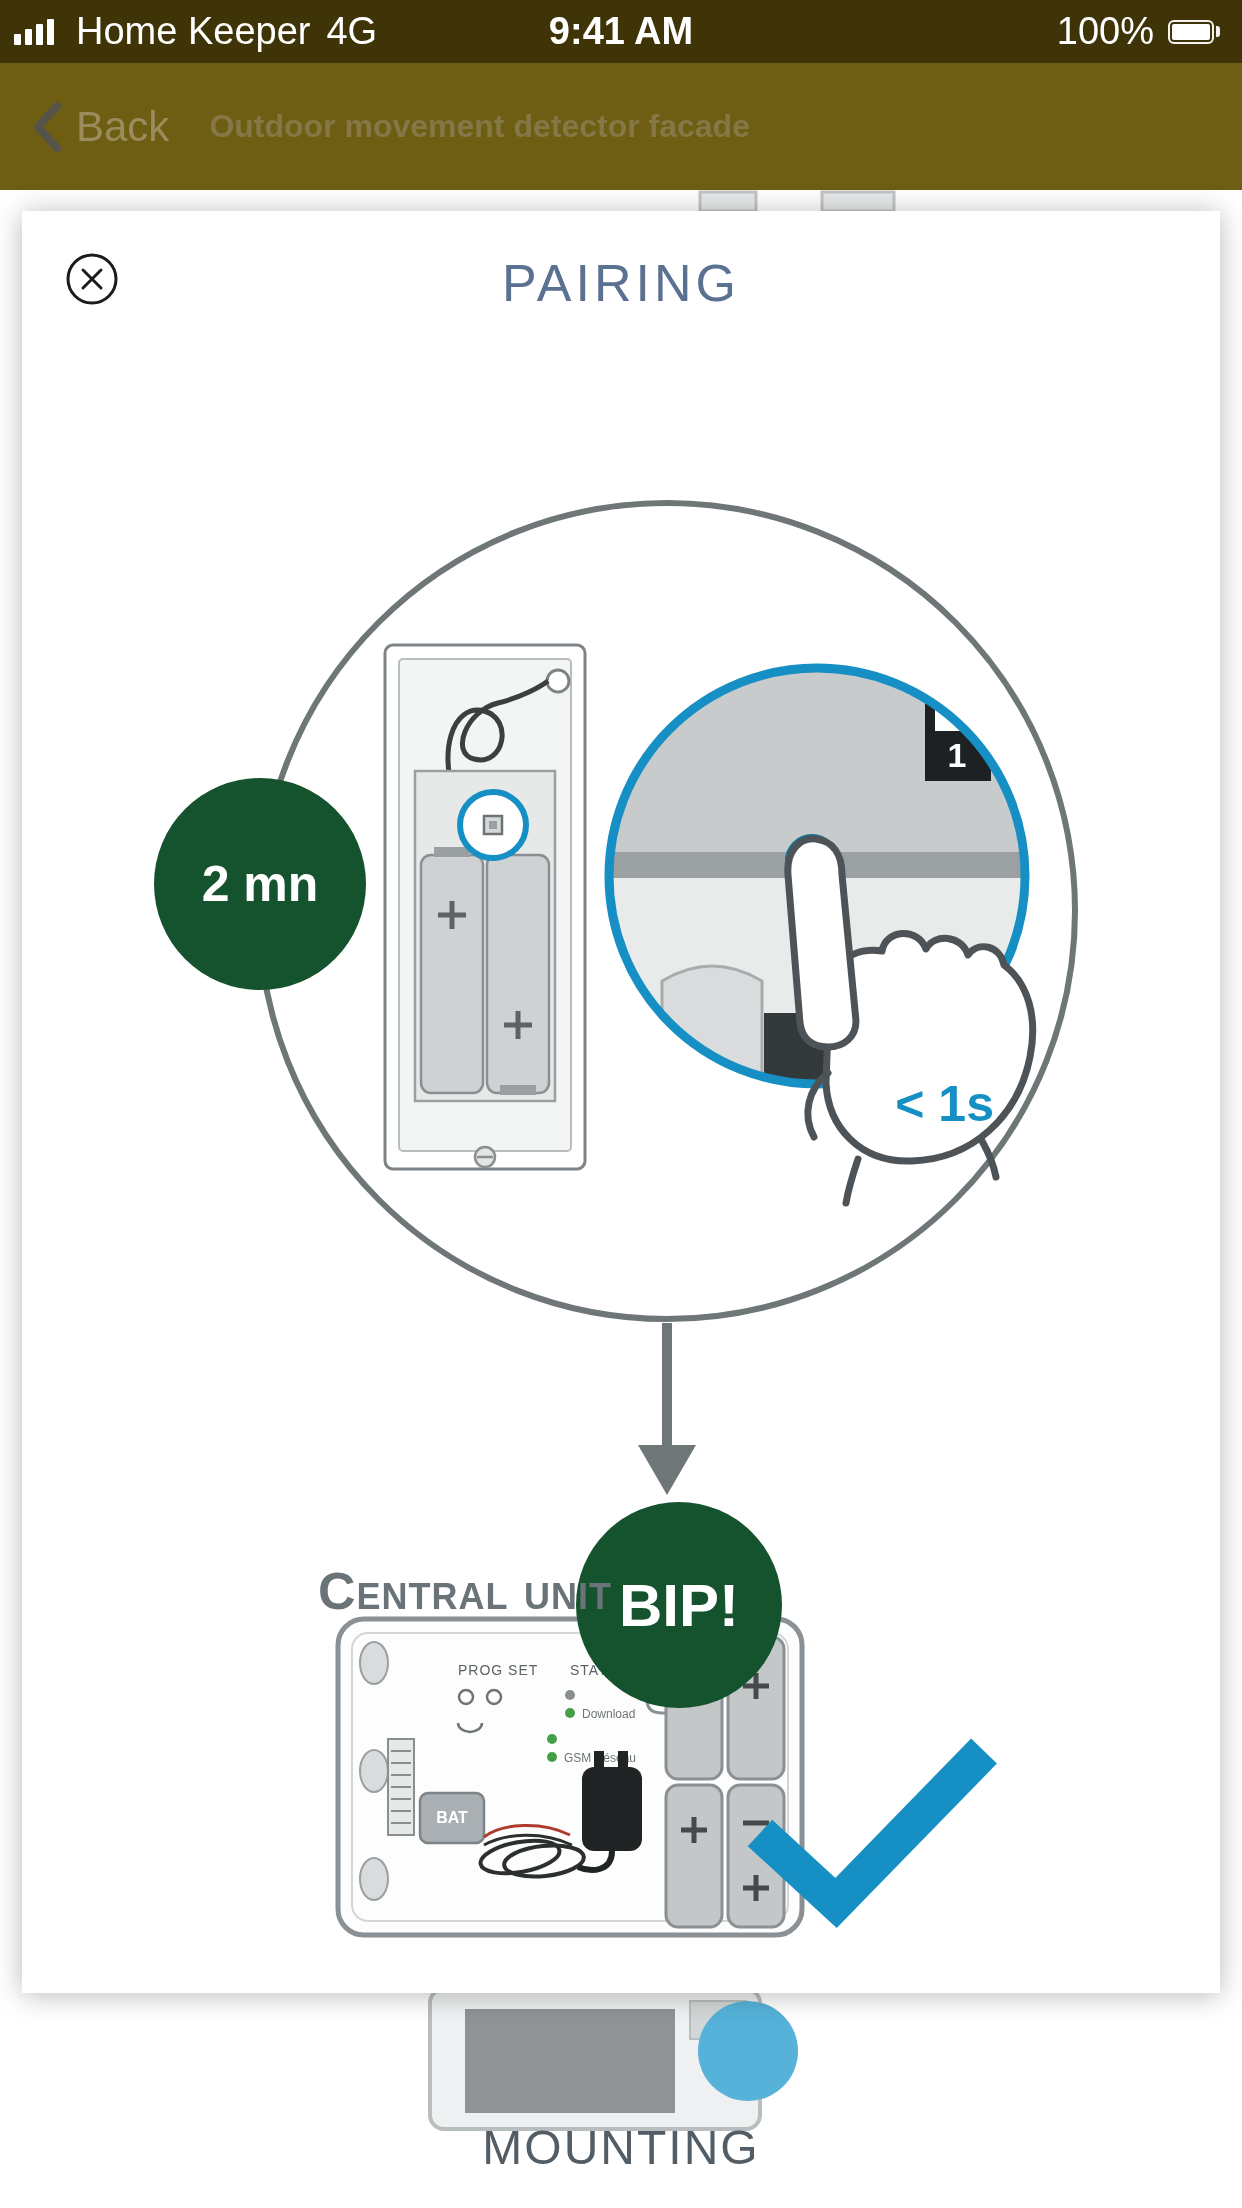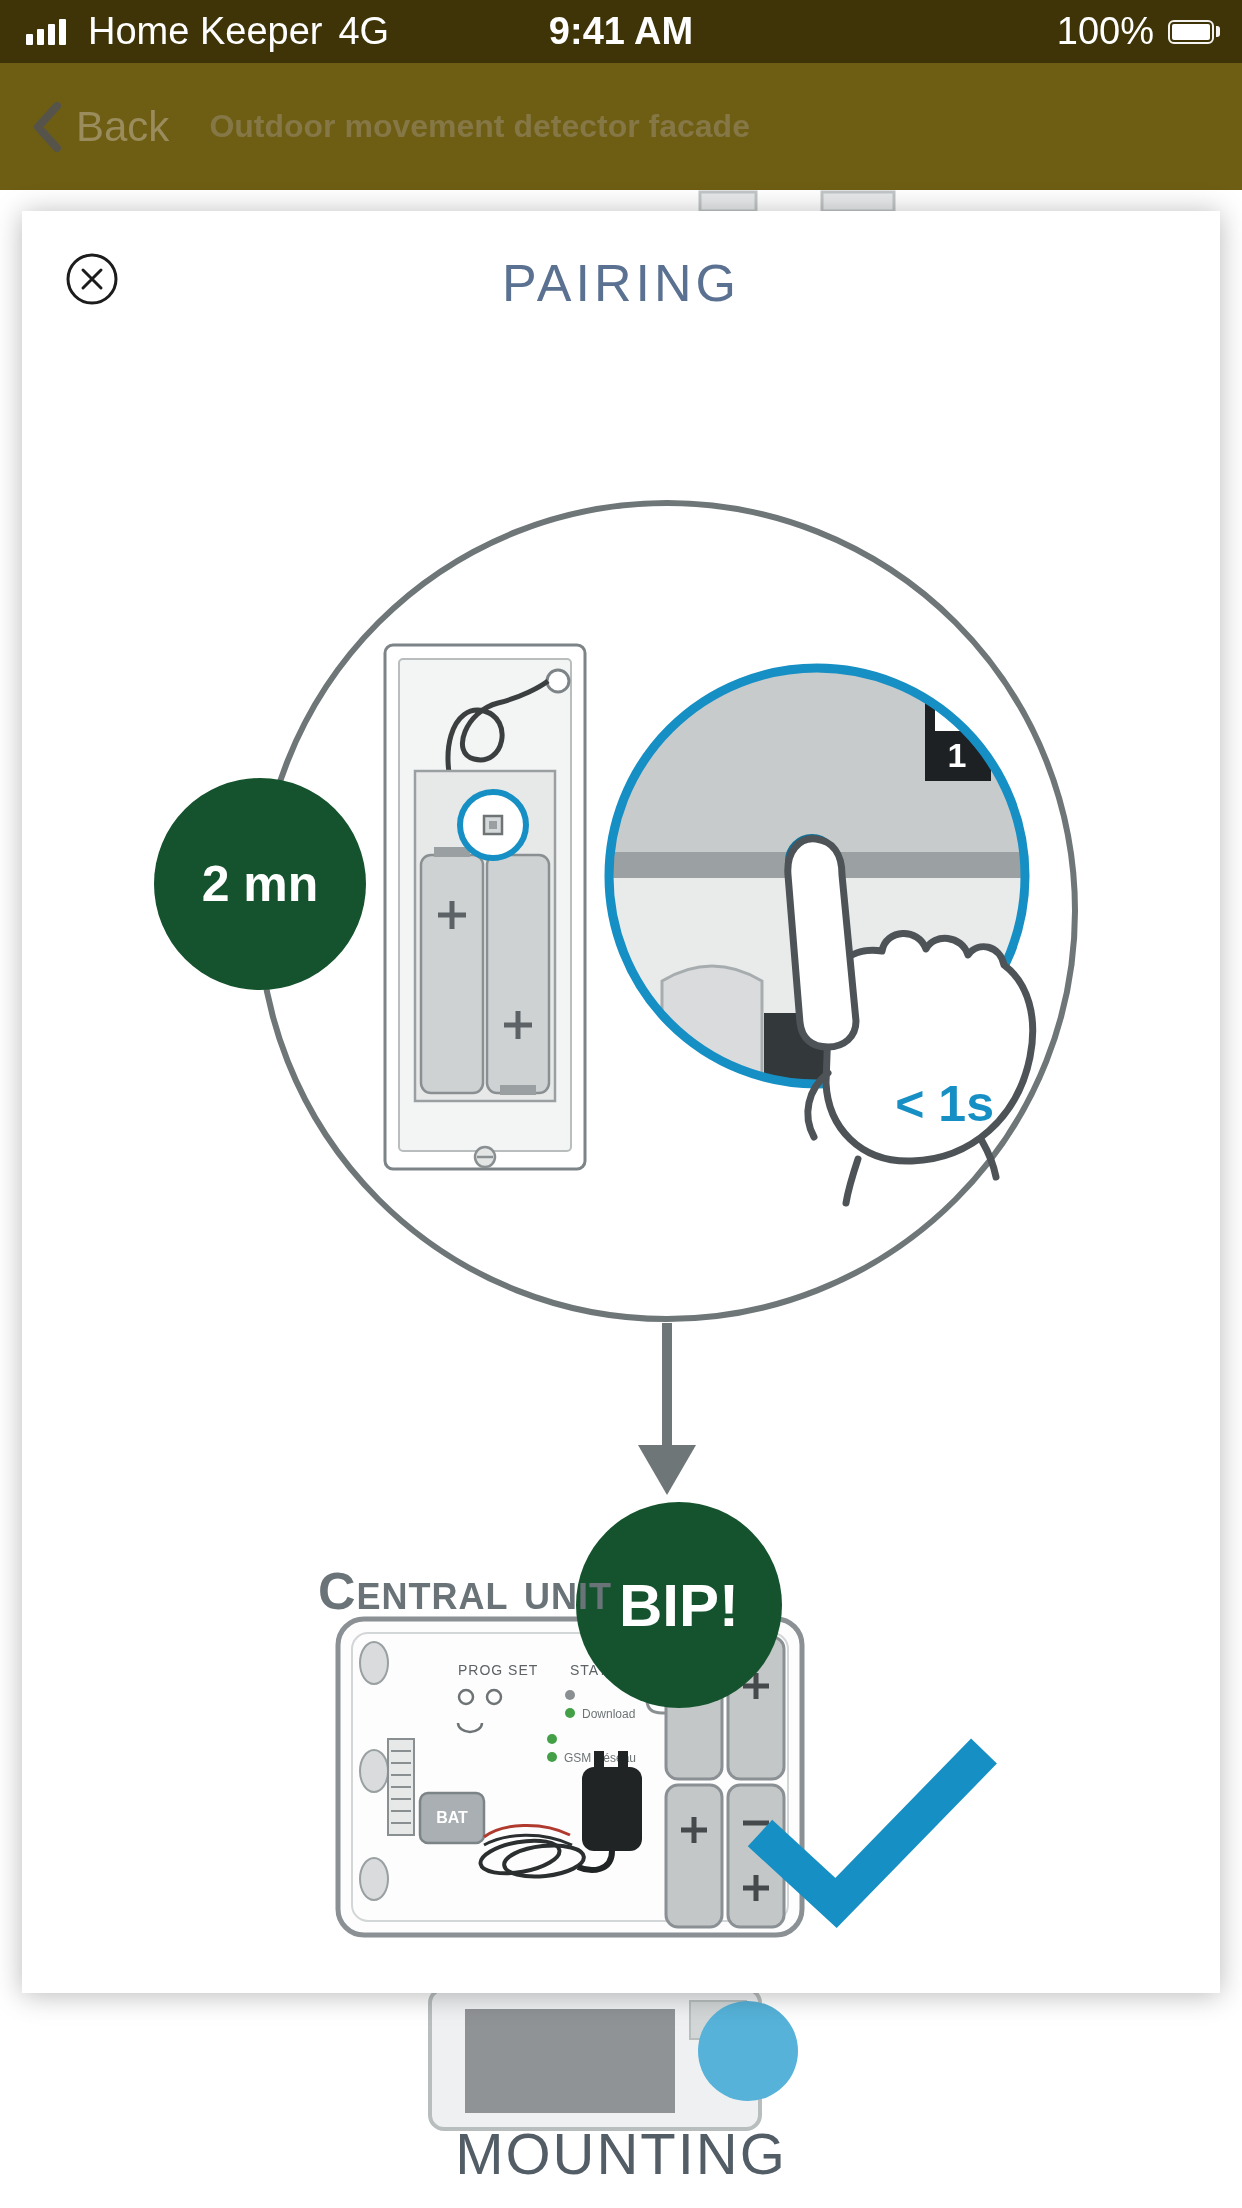--- a/index.html
+++ b/index.html
@@ -3,21 +3,21 @@
 <meta charset="utf-8">
 <style>
   * { margin:0; padding:0; box-sizing:border-box; }
   html,body { width:1242px; height:2208px; background:#ffffff; overflow:hidden;
               font-family:"Liberation Sans", sans-serif; }
   .screen { position:absolute; inset:0; width:1242px; height:2208px; }
 
   
   .status-bar { position:absolute; left:0; top:0; width:1242px; height:63px;
     background:#3e3407; color:#ffffff; display:flex; align-items:center;
-    padding:0 26px; font-size:38px; }
+    padding:0 14px; font-size:38px; }
   .sb-left { display:flex; align-items:center; gap:16px; }
   .signal { display:inline-flex; align-items:flex-end; gap:4px; margin-right:6px; }
   .signal i { width:7px; background:#ffffff; border-radius:1px; display:block; }
   .signal i:nth-child(1){height:11px}.signal i:nth-child(2){height:16px}
   .signal i:nth-child(3){height:21px}.signal i:nth-child(4){height:26px}
   .sb-time { position:absolute; left:50%; transform:translateX(-50%);
     font-weight:700; font-size:38px; }
   .sb-right { position:absolute; right:22px; display:flex; align-items:center; gap:14px; }
   .battery { display:inline-flex; align-items:center; }
   .batt-body { width:46px; height:24px; border:2px solid rgba(255,255,255,.95);
@@ -30,21 +30,21 @@
   .nav-bar { position:absolute; left:0; top:63px; width:1242px; height:127px;
     background:#6e5e13; display:flex; align-items:center; padding-left:30px; }
   .chevron { display:inline-flex; margin-right:12px; cursor:pointer; }
   .back-label { font-size:42px; color:#9a8c5c; margin-right:40px; cursor:pointer; }
   .nav-title { font-size:32px; font-weight:700; color:#857746; white-space:nowrap;text-align:center; }
 
   
   .bg-partial-top { position:absolute; left:0; top:190px; width:1242px; height:21px; }
   .bg-partial-bottom { position:absolute; left:0; top:1985px; width:1242px; height:160px; }
   .mounting { position:absolute; left:0; top:2120px; width:1242px; text-align:center;
-    font-size:58px; letter-spacing:2px; color:#535d66; }
+    font-size:48px; letter-spacing:2px; color:#535d66; }
 
   
   .modal { position:absolute; left:22px; top:211px; width:1198px; height:1782px;
     background:#ffffff; border-radius:0; box-shadow:0 2px 26px rgba(0,0,0,.28); }
   .close-btn { position:absolute; left:42px; top:40px; width:56px; height:56px; cursor:pointer; }
   .modal-title { position:absolute; left:0; right:0; top:42px; text-align:center;
     font-size:52px; letter-spacing:4px; color:#5b7191; }
   .illus { position:absolute; left:0; top:0; width:1198px; height:1782px; }
 
   .badge { position:absolute; border-radius:50%; background:#14532d; color:#ffffff;

